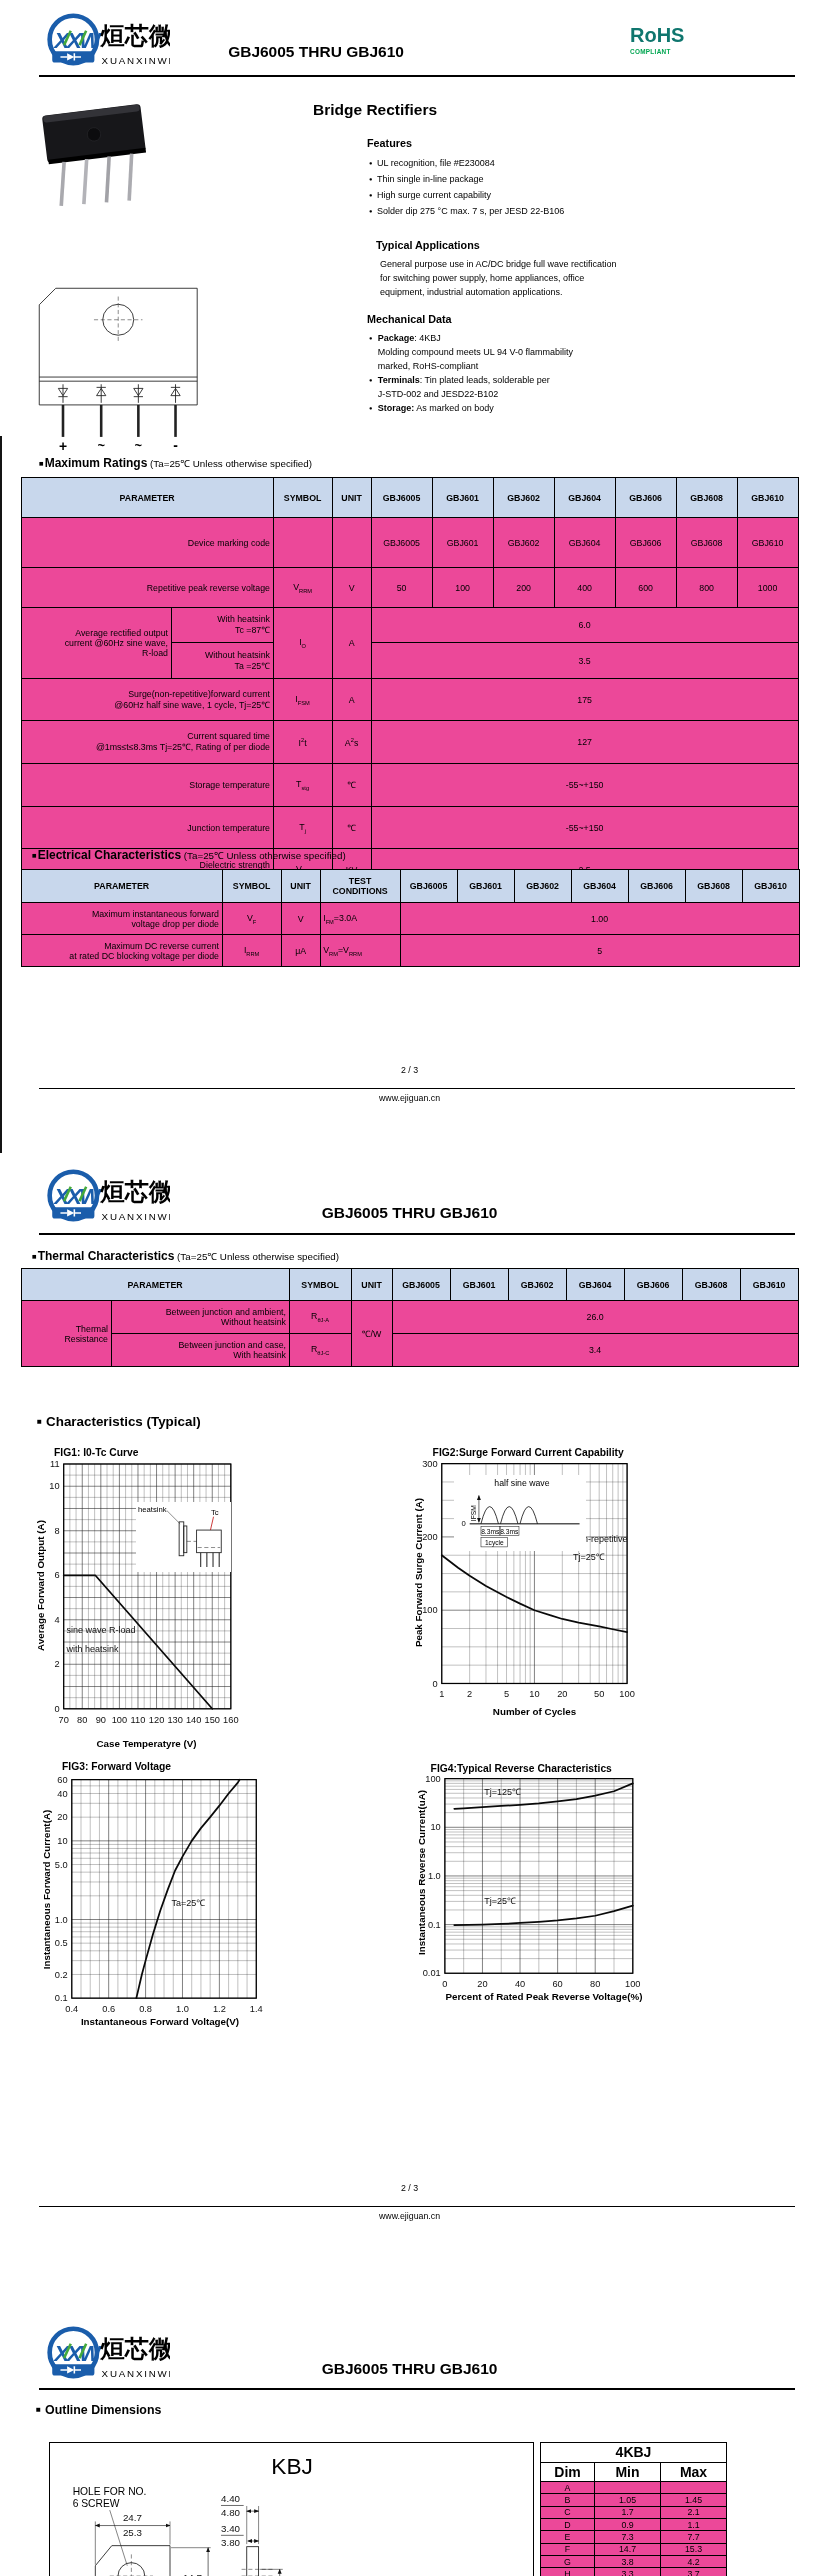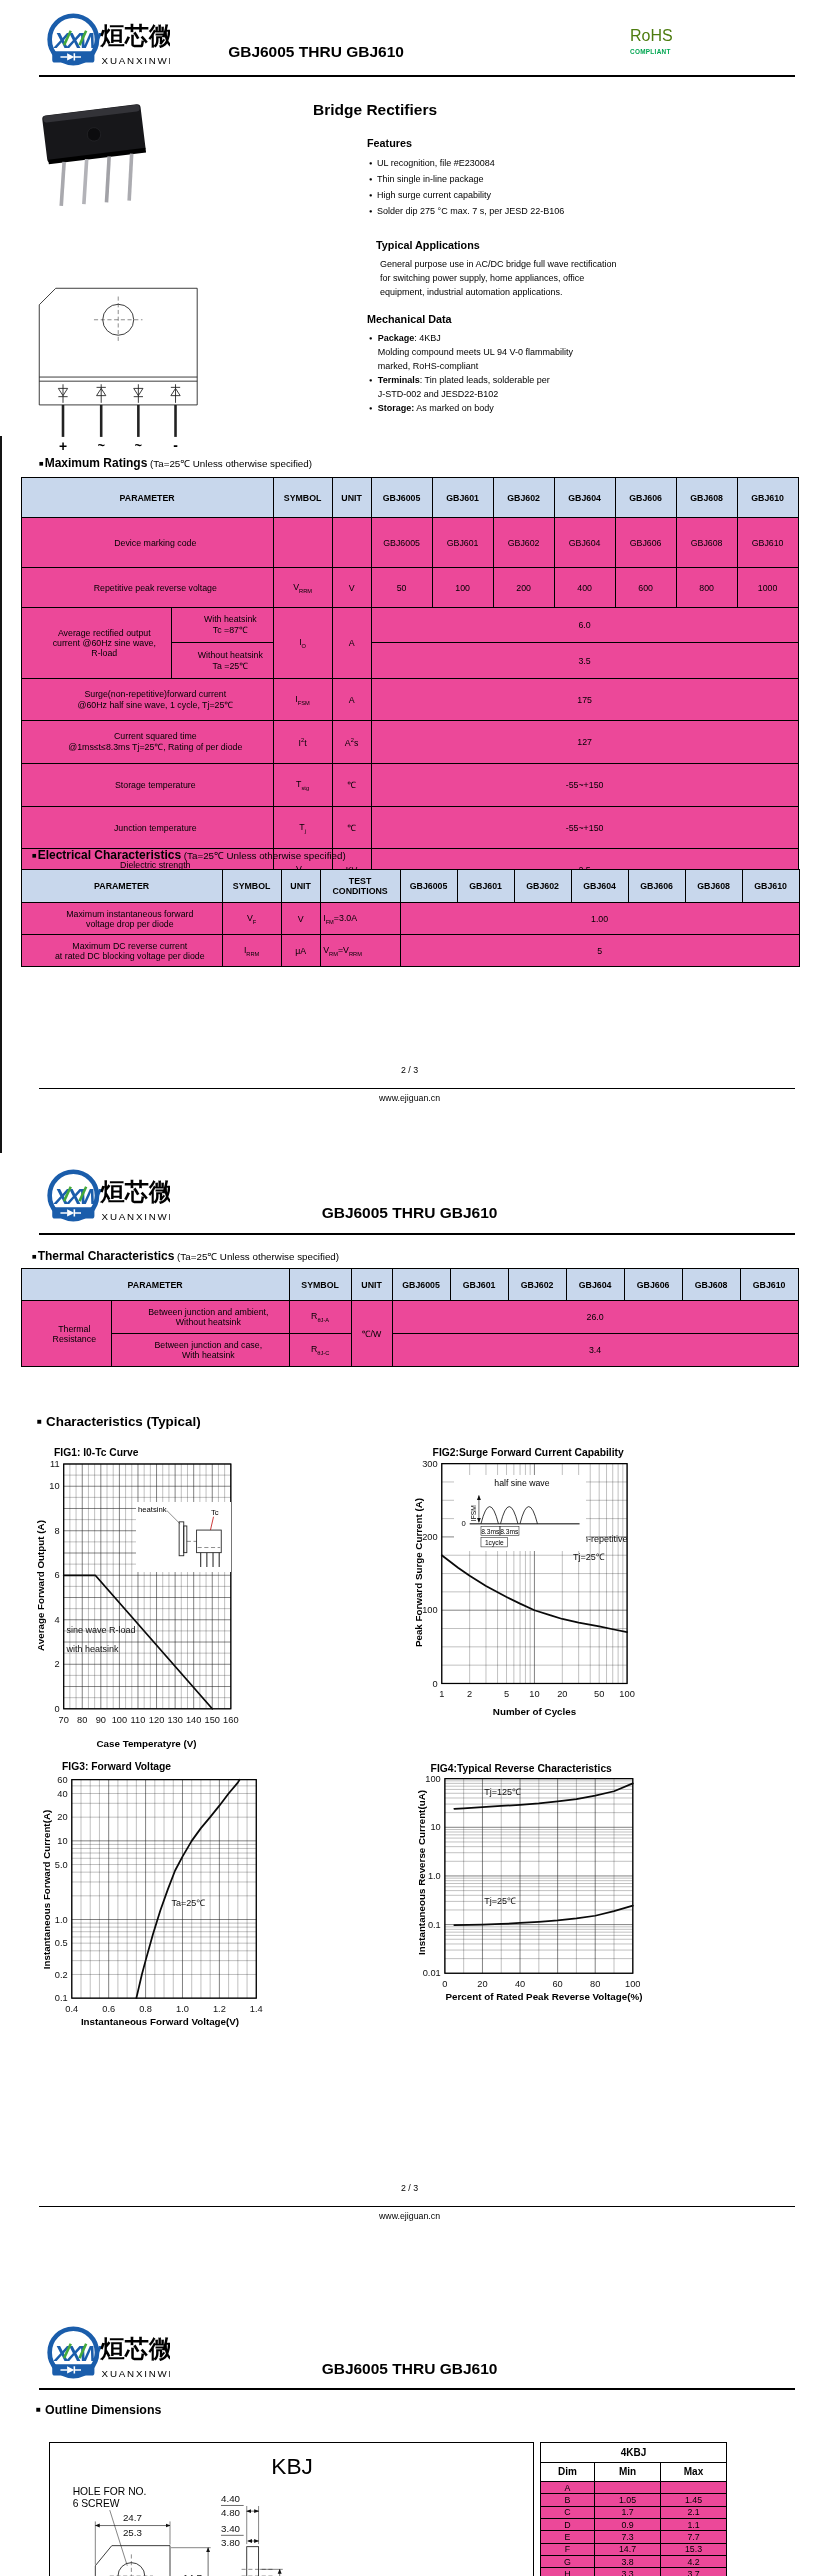--- a/index.html
+++ b/index.html
@@ -1,55 +1,55 @@
 <!DOCTYPE html>
 <html style="font-size:8.2px"><head>
 <meta charset="utf-8">
 <style>
   html,body{margin:0;padding:0}
   body{width:819px;height:3470px;position:relative;background:#fff;
        font-family:"Liberation Sans",sans-serif;color:#000;overflow:hidden}
   .abs{position:absolute}
   .hrule{position:absolute;background:#000}
   .doc-title{position:absolute;font-size:15.5px;font-weight:bold;text-align:center}
-  .rohs{font-size:16px;font-weight:normal;color:#4d7c0f;line-height:15.5px}
+  .rohs{font-size:20px;font-weight:bold;color:#0f766e;line-height:15.5px}
   .rohs-sub{font-size:6.4px;font-weight:bold;color:#00a651;letter-spacing:0.3px;margin-top:4.1px}
   .sec{position:absolute;font-size:9.8px;white-space:nowrap}
   .sec .mk{font-size:7.7px;vertical-align:1.5px;margin-right:1px}
   .sec b{font-size:12px}
   .bigsec{position:absolute;font-weight:bold}
   .bigsec .mk{font-size:8.2px;vertical-align:2.1px;margin-right:4.1px}
   .feat-title{position:absolute;font-size:10.8px;font-weight:bold}
   .li{display:flex;line-height:16px;font-size:9px}
   .li .blt{font-size:5.7px;margin:0 4.6px 0 0;line-height:16px}
   .pline{line-height:14px;font-size:9px}
   .mline{position:relative;line-height:14px;font-size:9px;padding-left:8.8px}
   .mline .blt{position:absolute;left:0;top:0;font-size:5.7px}
   table{border-collapse:collapse;table-layout:fixed}
   .dt{border:1.5px solid #000;background:#ec4899}
   .dt th,.dt td{border:1px solid #000;font-size:8.8px;text-align:center;vertical-align:middle;
                 padding:1px 2.6px;overflow:hidden}
   .dt th{background:#c8d7ec;font-weight:bold}
-  .dt td.param{text-align:center;padding-left:19px}
+  .dt td.param{text-align:right;padding-left:19px}
   .pre{white-space:pre-line}
   sub{font-size:5.7px}
   sup{font-size:5.7px}
   .fig-title{position:absolute;text-align:left;font-size:10.3px;font-weight:bold}
   .axis-x{position:absolute;text-align:center;font-size:9.8px;font-weight:bold}
   .axis-y{position:absolute;text-align:center;font-size:9.8px;font-weight:bold;transform:rotate(-90deg)}
   .inset{position:absolute;background:#fff}
   .pgno{position:absolute;left:0;width:819px;text-align:center;font-size:8.8px}
   svg text{font-family:"Liberation Sans",sans-serif}
   .dr{stroke:#222;stroke-width:1.7;fill:none}
   .dash{stroke:#222;stroke-width:1;stroke-dasharray:8 5;fill:none}
   .dimline{stroke:#111;stroke-width:1.2}
   .ext{stroke:#111;stroke-width:1}
   text.dim{font-size:19px;fill:#111}
   .mid text{text-anchor:middle}
-  #dim-table th{background:#fff;font-size:10px}
+  #dim-table th{background:#fff;font-size:14px}
   #dim-table td{height:11.3px;font-size:8.8px;padding:0 2.1px}
   .edge-artifact{position:absolute;background:#141414}
 </style>
 </head>
 <body>
 
 <svg width="0" height="0" style="position:absolute" aria-hidden="true">
   <defs>
     <marker id="ah" viewBox="0 0 10 10" refX="9" refY="5" markerWidth="8" markerHeight="8" orient="auto-start-reverse">
       <path d="M0,1L10,5L0,9Z" fill="#111"></path>

